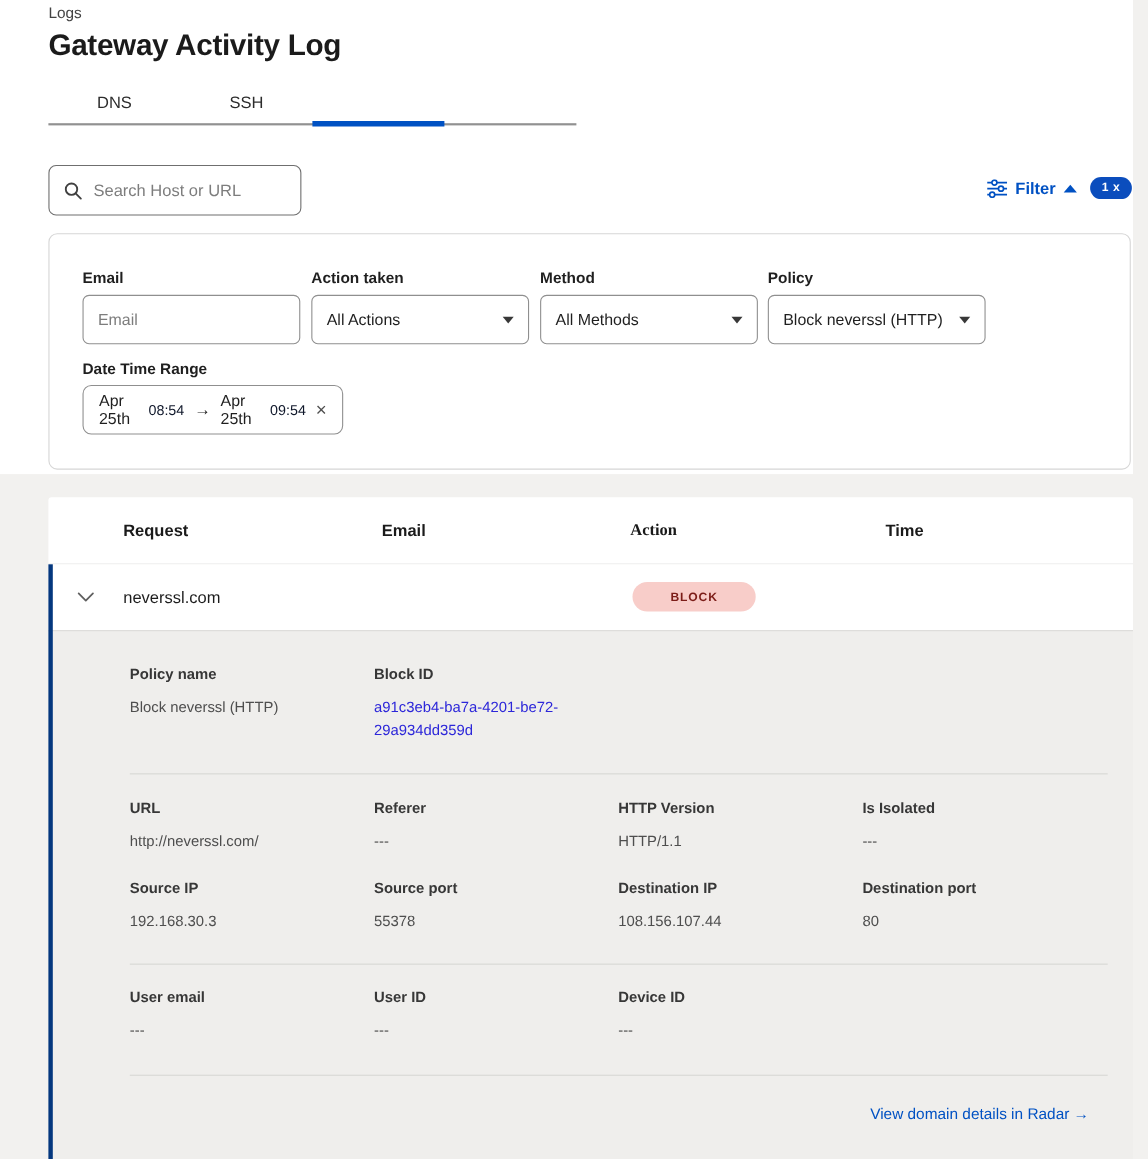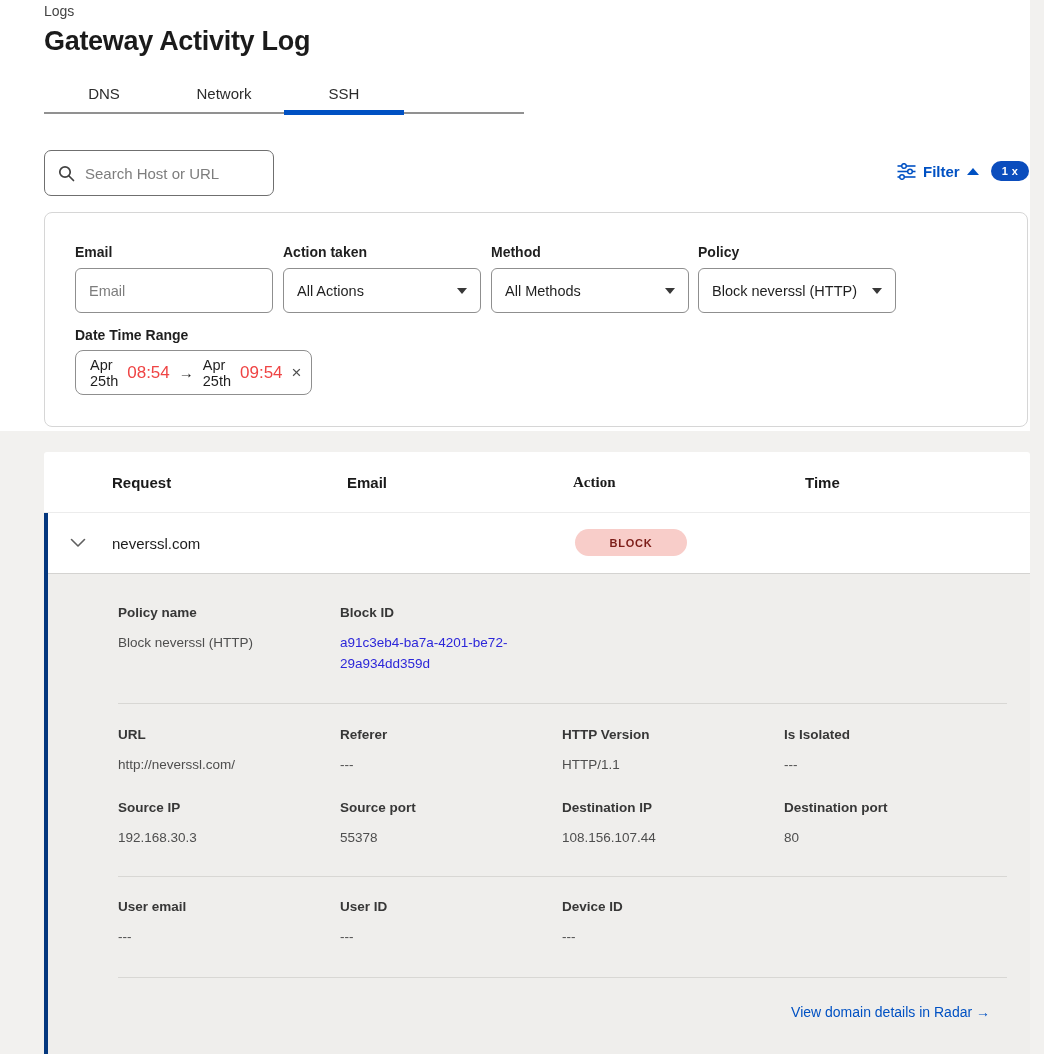--- a/index.html
+++ b/index.html
@@ -28,21 +28,21 @@
   .filter-card { position:absolute; left:44px; top:212px; width:984px; height:215px; background:#fff; border:1px solid #d6d6d6; border-radius:8px; }
   .ff-label { position:absolute; top:31px; font-size:14px; font-weight:700; color:#1f1f1f; }
   .ff { position:absolute; top:55px; height:45px; width:198px; border:1px solid #8f8f8f; border-radius:6px; background:#fff; display:flex; align-items:center; padding:0 13px; font-size:14.5px; color:#1f1f1f; cursor:pointer; }
   .ff input { border:none; outline:none; width:100%; font-size:14.5px; color:#1f1f1f; font-family:inherit; background:transparent; }
   .ff input::placeholder { color:#7d7d7d; }
   .caret-down { margin-left:auto; width:0; height:0; border-left:5.5px solid transparent; border-right:5.5px solid transparent; border-top:6.5px solid #383838; }
   .fx1 { left:30px; } .fx2 { left:238px; } .fx3 { left:446px; } .fx4 { left:653px; }
 
   .dt-label { position:absolute; left:30px; top:114px; font-size:14px; font-weight:700; color:#1f1f1f; }
   .date-field { position:absolute; left:30px; top:137px; width:237px; height:45px; border:1px solid #8f8f8f; border-radius:8px; background:#fff; display:flex; align-items:center; gap:9px; padding:0 14px; font-size:14.5px; color:#1f1f1f; cursor:pointer; }
-  .date-time { font-size:17px; color:#ef4444; }
+  .date-time { font-size:13px; color:#0f172a; }
   .date-arrow { font-size:15px; color:#1f1f1f; }
   .date-clear { margin-left:auto; font-size:17px; color:#4f4f4f; cursor:pointer; }
 
   .thead { position:absolute; left:44px; top:452px; width:986px; height:61px; background:#fff; border-bottom:1px solid #ececec; border-radius:3px 3px 0 0; }
   .th { position:absolute; top:0; height:100%; display:flex; align-items:center; font-size:15px; font-weight:700; color:#1a1a1a; }
   .th1 { left:68px; } .th2 { left:303px; } .th3 { left:529px;font-family:Liberation Serif, serif; } .th4 { left:761px; }
 
   .trow { position:absolute; left:44px; top:513px; width:986px; height:60px; background:#fff; cursor:pointer; }
   .chev { position:absolute; left:26px; top:25px; cursor:pointer; }
   .req { position:absolute; left:68px; top:0; height:60px; display:flex; align-items:center; font-size:15px; color:#1d1d1d; }
@@ -71,23 +71,20 @@
   <div class="top-white"></div>
 
   <div class="breadcrumb">Logs</div>
   <div class="page-title">Gateway Activity Log</div>
 
   <div class="tabs">
     <div class="tab">
         <span>DNS</span>
       </div>
     <div class="tab">
-        <span>Network</span>
-      </div>
-    <div class="tab">
         <span>SSH</span>
       </div>
     <div class="tab-indicator"></div>
   </div>
 
   <div class="search-box">
     <svg width="17" height="17" viewBox="0 0 17 17">
       <circle cx="7" cy="7" r="5.2" fill="none" stroke="#414141" stroke-width="1.7"></circle>
       <line x1="11" y1="11" x2="15.5" y2="15.5" stroke="#414141" stroke-width="1.7" stroke-linecap="round"></line>
     </svg>

